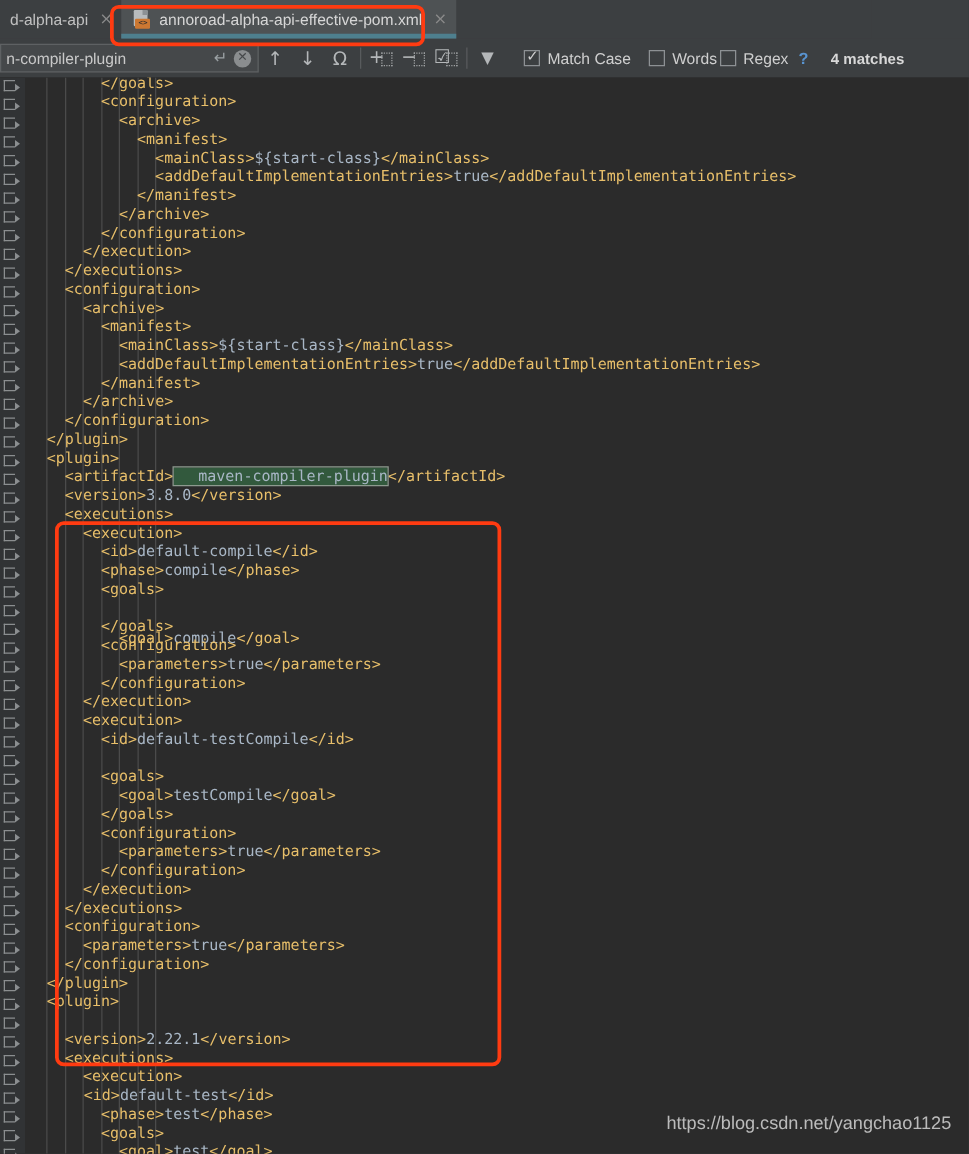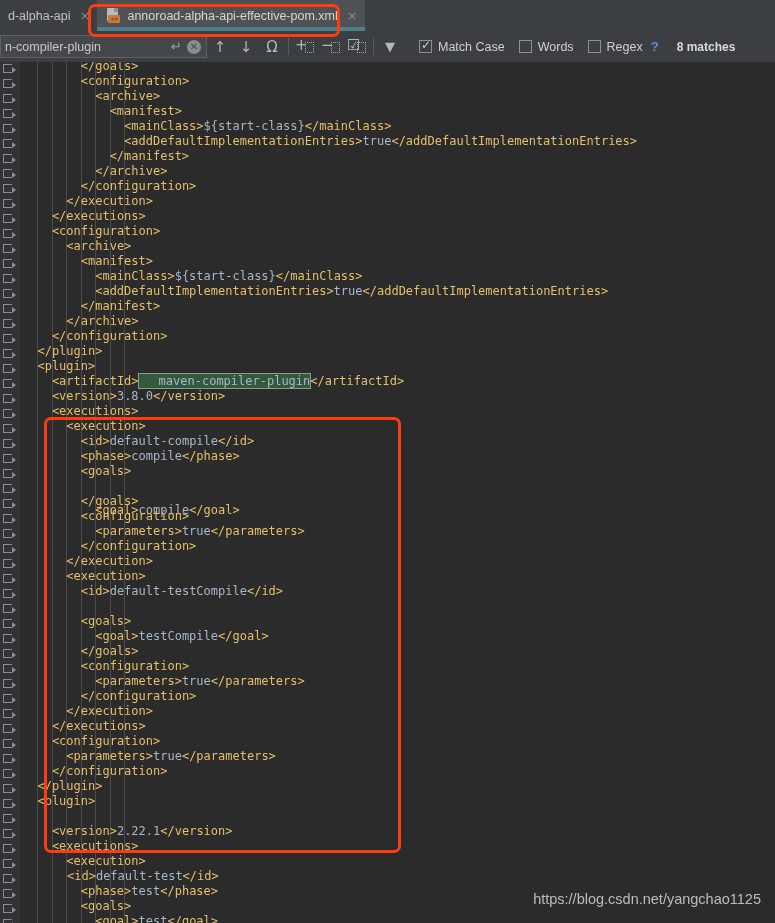--- a/index.html
+++ b/index.html
@@ -340,26 +340,26 @@
   <div class="sep"></div>
   <div class="tbtn" style="font-size:13px">▼</div>
   <div class="cb-wrap" style="margin-left:16px">
     <span class="cb checked"></span>
     <span>Match Case</span>
   </div>
   <div class="cb-wrap" style="margin-left:14px">
     <span class="cb"></span>
     <span>Words</span>
   </div>
-  <div class="cb-wrap" style="margin-left:14px">
+  <div class="cb-wrap" style="margin-left:2px">
     <span class="cb"></span>
     <span>Regex</span>
   </div>
   <span class="help-q">?</span>
-  <span class="matches">8 matches</span>
+  <span class="matches">4 matches</span>
 </div>
 
 <div class="editor">
   <div class="gutter">
       <div class="fold" style="top: 0px;">
         <span class="bkt"></span>
       </div>
       <div class="fold" style="top: 15px;">
         <span class="bkt"></span>
       </div>

